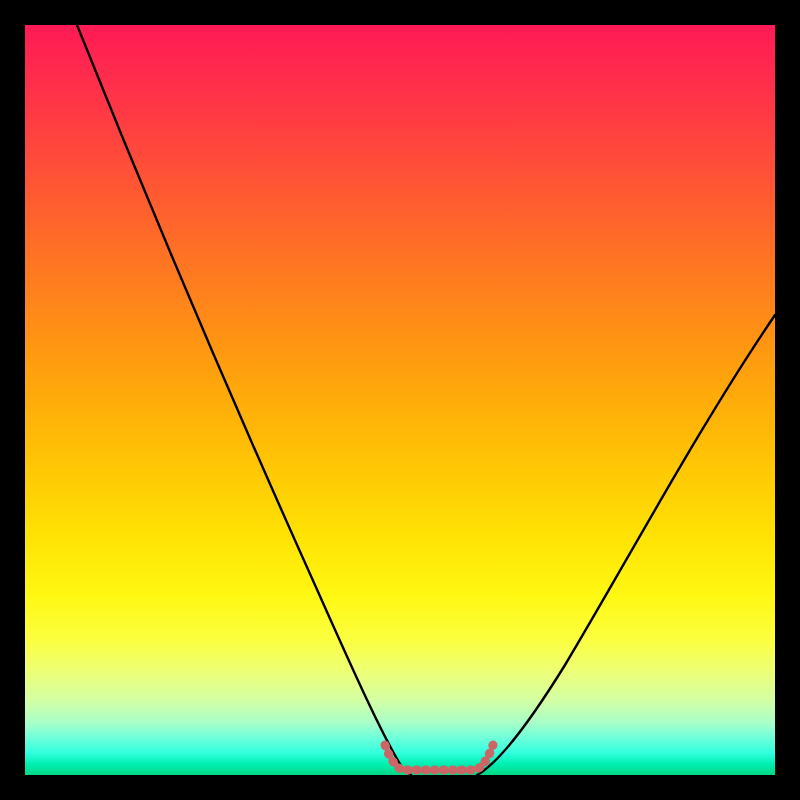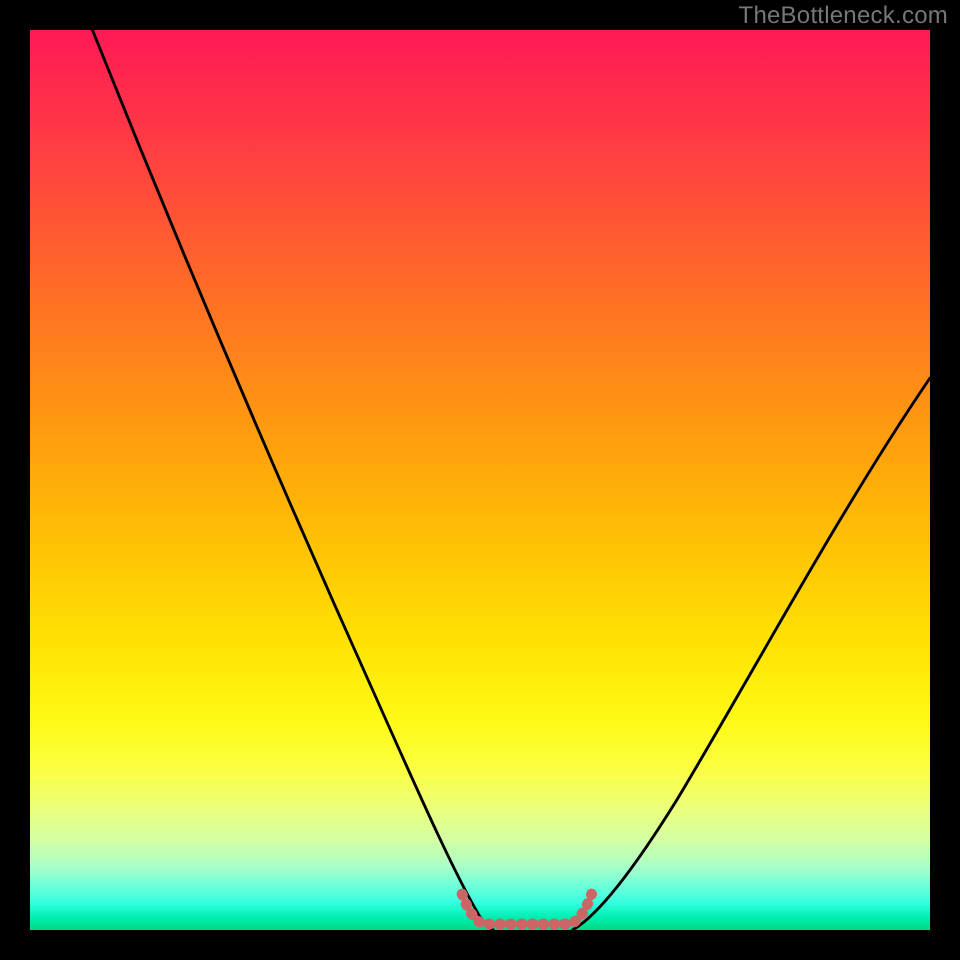--- a/index.html
+++ b/index.html
@@ -83,14 +83,13 @@
       <path d="M 452 750
                C 470 740, 498 708, 540 640
                C 600 540, 675 400, 750 290" fill="none" stroke="#000" stroke-width="2.4" stroke-linecap="round"></path>
 
       <path d="M 360 720
                Q 368 742, 378 745
                L 450 745
                Q 460 742, 468 720" fill="none" stroke="#cc6666" stroke-width="9" stroke-linecap="round" stroke-linejoin="round" stroke-dasharray="1 8"></path>
     </svg>
   </div>
-  <div class="watermark">TheBottleneck.com</div>
 </div>
 
 </body></html>

